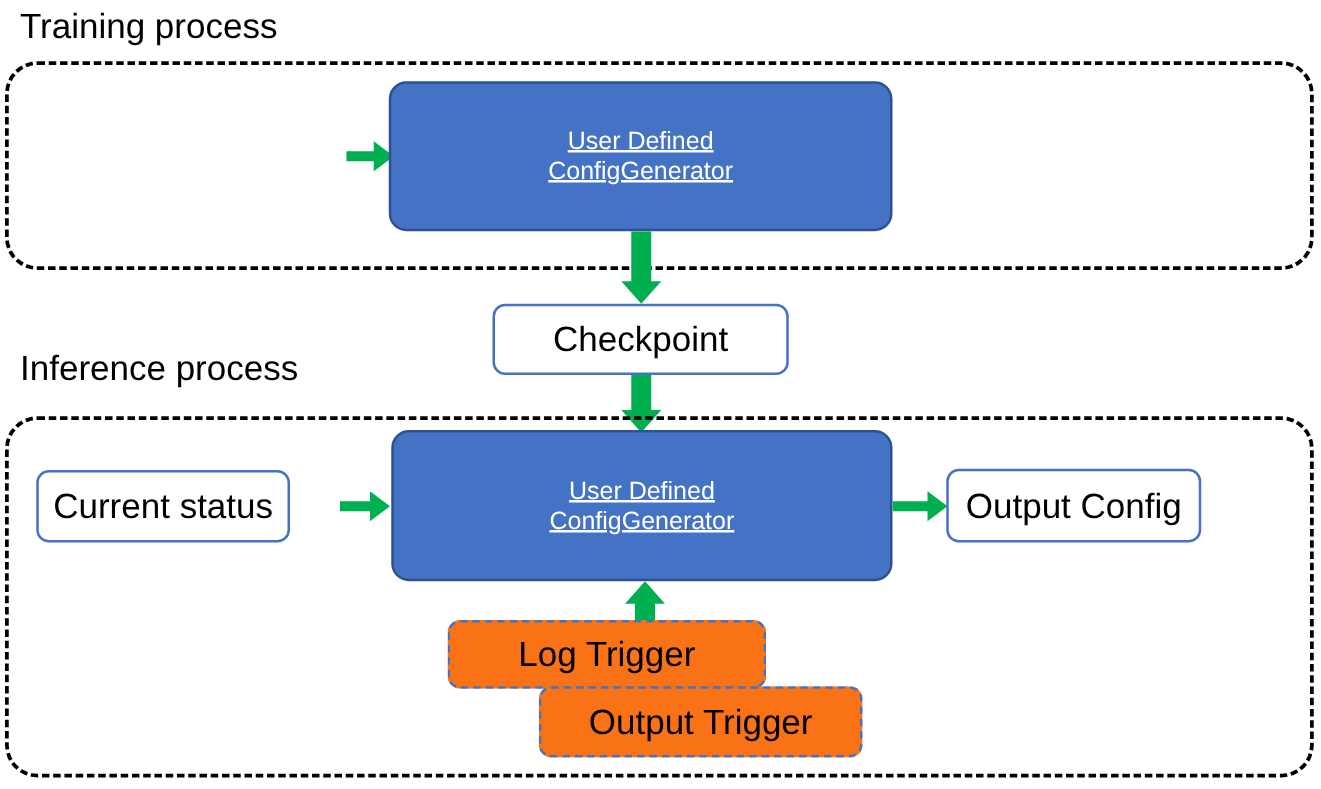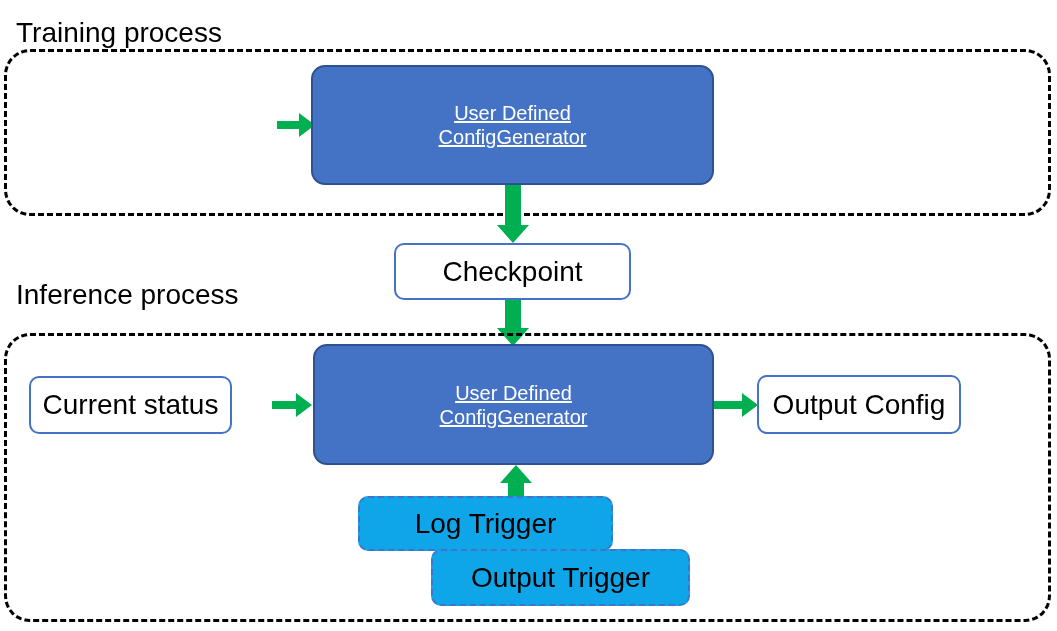--- a/index.html
+++ b/index.html
@@ -51,37 +51,37 @@
   .node-primary {
     background: #4472C4;
     border: 2px solid #2E528F;
     border-radius: 14px;
     color: #ffffff;
     font-size: 20px;
     line-height: 1.2;
     text-decoration: underline;
   }
   .node-dashed {
-    background: #0ea5e9;
+    background: #f97316;
     border: 2px dashed #4472C4;
     border-radius: 10px;
     color: #000000;
     font-size: 28px;
   }
   .arrow {
     position: absolute;
   }
   .arrow svg { display: block; }
 </style>
 </head>
 <body>
 
 <div id="canvas">
 
-  <div class="section-title" style="left:16px; top:7px;margin-top:12px;">Training process</div>
+  <div class="section-title" style="left:16px; top:7px;">Training process</div>
 
   <div class="group-box" style="left:4px; top:49px; width:1047px; height:167px;"></div>
 
 
   <div class="arrow" style="left:277px; top:107px; width:40px; height:36px;">
     <svg width="40" height="36" viewBox="0 0 40 36">
       <path d="M0,14 L22,14 L22,6 L38,18 L22,30 L22,22 L0,22 Z" fill="#00B050"></path>
     </svg>
   </div>
 

